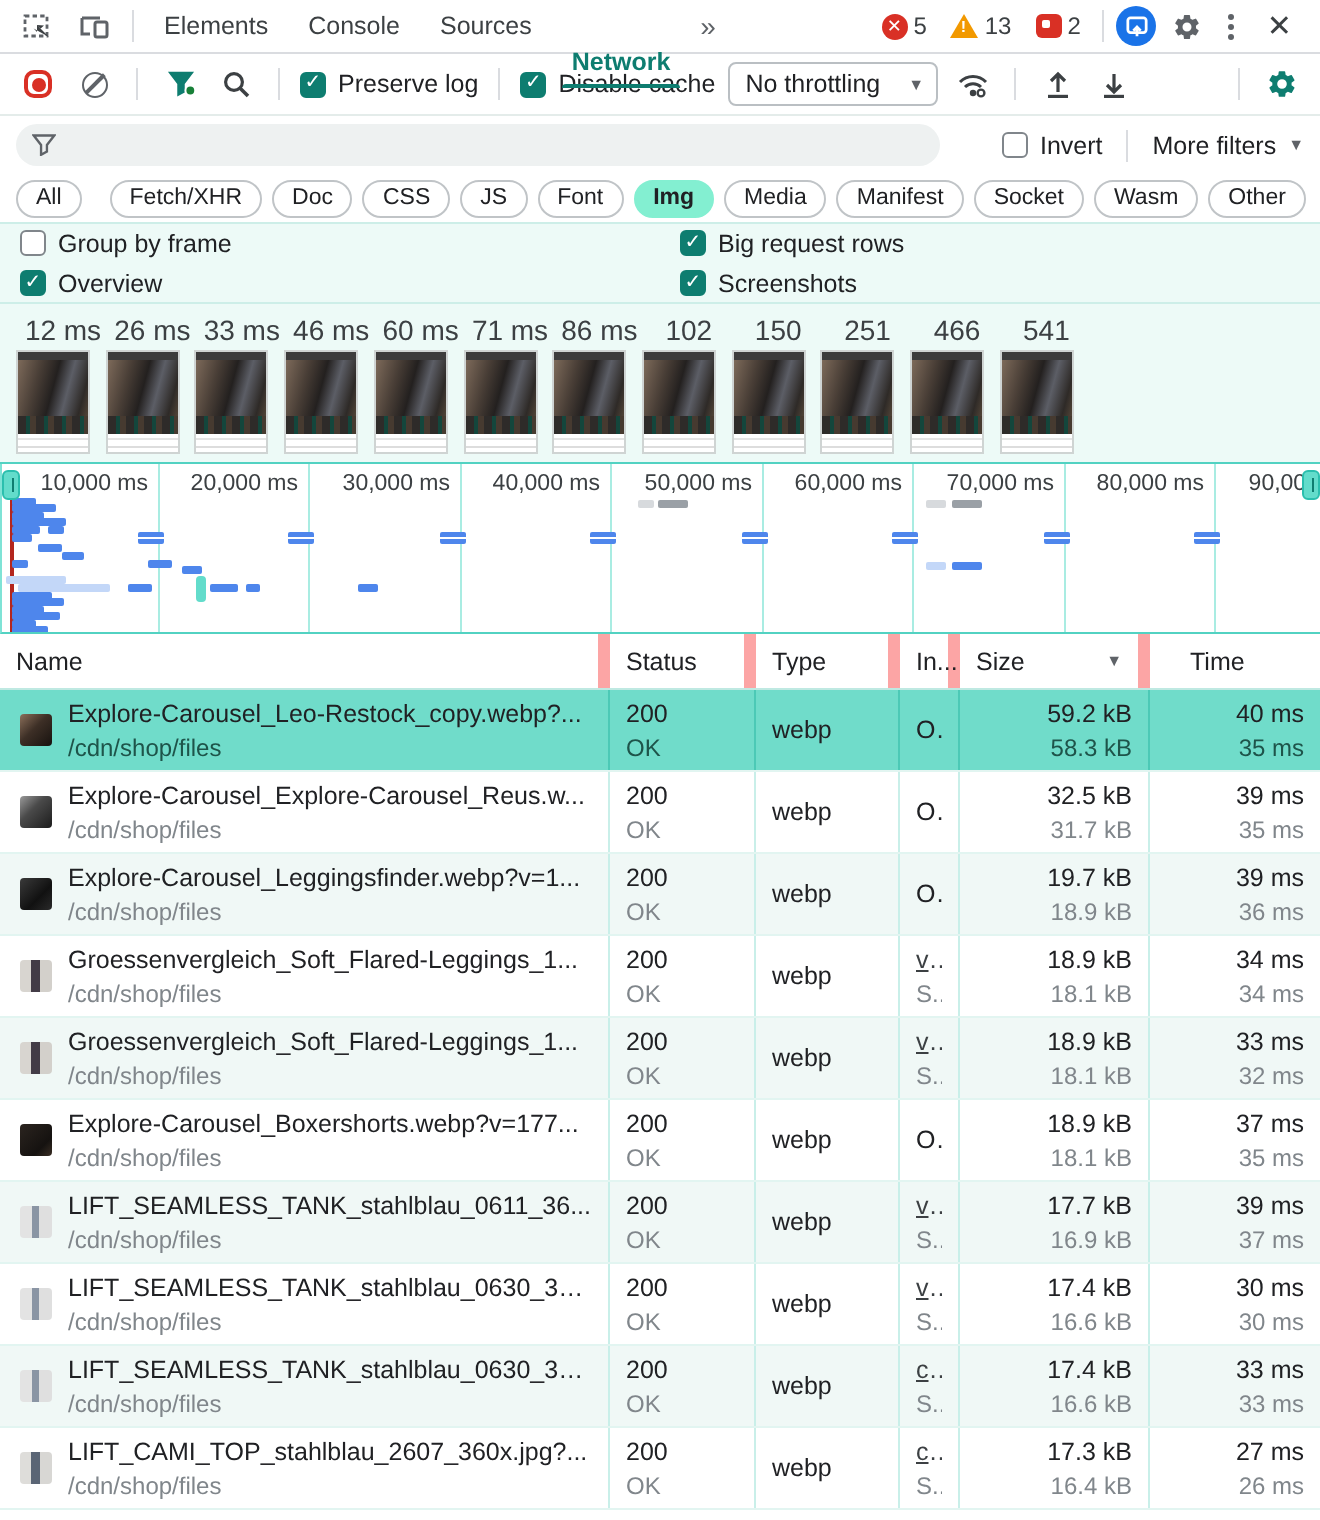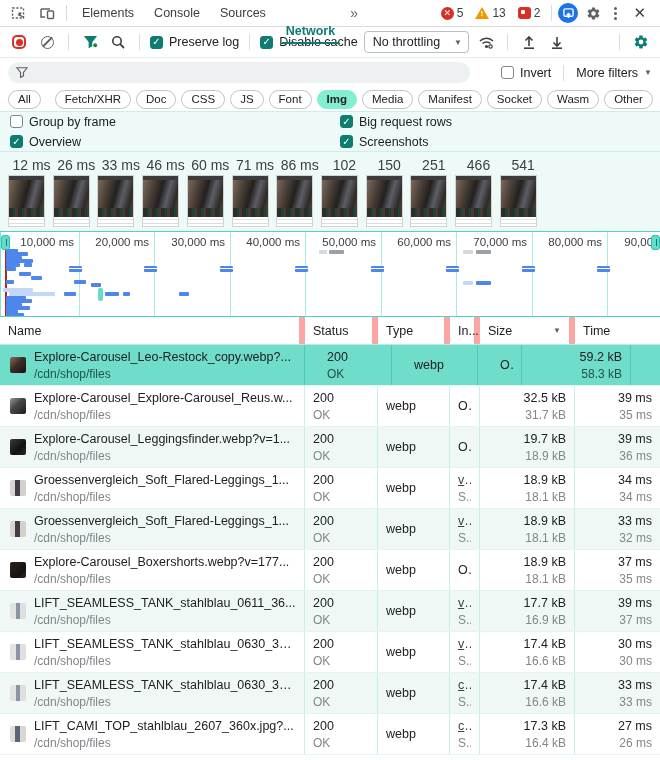--- a/index.html
+++ b/index.html
@@ -76,25 +76,25 @@
   .redline { position:absolute; width:2px; background:#b3261e; }
   .grip { position:absolute; width:9px; height:15px; background:#63dccb; border:1px solid #2bbfae; border-radius:3px; }
   .grip::after { content:""; position:absolute; left:3.5px; top:3px; bottom:3px; width:1px; background:#0e7d70; }
   .gripmid { position:absolute; width:5px; height:13px; background:#63dccb; border-radius:2px; }
 
   
   #grid { font-size:12.5px; }
   .trow, #ghead { display:grid; grid-template-columns:305px 73px 72px 30px 95px 85px; }
   #ghead { height:28px; border-bottom:1px solid #bfe9e2; align-items:center; }
   #ghead .hc { height:100%; display:flex; align-items:center; padding:0 8px; border-right:6px solid #fca5a5; color:#202124; cursor:pointer; }
-  #ghead .hc:last-child { border-right:none; }
+  #ghead .hc:last-child { border-right:none;margin-left:12px; }
   #ghead .hc.size { justify-content:space-between; }
   .trow { height:41px; border-bottom:1px solid #e2f5f1; cursor:pointer; background:#fff; }
   .trow.tint { background:#f0f8f6; }
-  .trow.sel { background:#70dcca;gap:14px; }
+  .trow.sel { background:#70dcca; }
   .trow .c { padding:0 8px; border-right:1px solid #c9efe9; display:flex; flex-direction:column; justify-content:center; overflow:hidden; }
   .trow .c:last-child { border-right:none; }
   .trow.sel .c { border-right-color:#4cc9b6; }
   .l1 { line-height:17px; white-space:nowrap; overflow:hidden; text-overflow:ellipsis; }
   .l2 { line-height:16px; font-size:12px; color:#80868b; white-space:nowrap; overflow:hidden; }
   .trow.sel .l2 { color:#1e544a; }
   .namec { flex-direction:row !important; align-items:center; gap:8px; padding-left:10px !important; }
   .rthumb { width:16px; height:16px; flex:none; border-radius:2px; }
   .nlines { min-width:0; flex:1; }
   .ilink { text-decoration:underline; color:#3c4043; }

